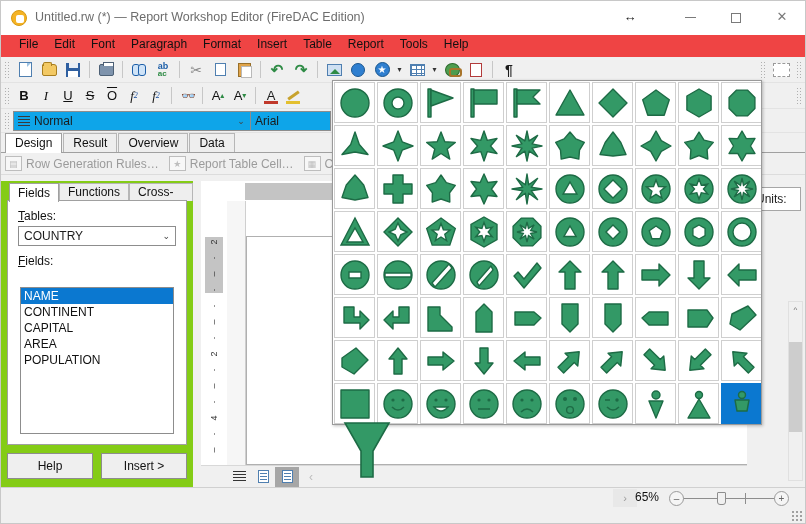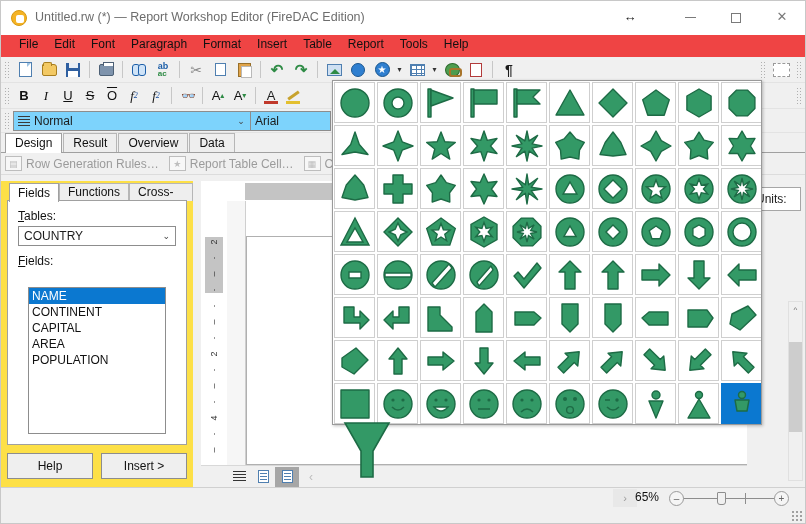--- a/index.html
+++ b/index.html
@@ -99,21 +99,21 @@
   .fbtn sub,.fbtn sup{font-size:8px;color:#1b4f9c}
   .f-colA{position:relative;width:22px;height:22px;display:flex;align-items:center;justify-content:center;font-size:13px}
   .f-colA::after{content:"";position:absolute;left:4px;bottom:3px;width:14px;height:3px;background:#c0392b}
   .f-hl{position:relative;width:22px;height:22px;display:flex;align-items:center;justify-content:center}
   .f-hl .pen{width:13px;height:3px;background:#c8a32e;transform:rotate(-35deg)}
   .f-hl::after{content:"";position:absolute;left:4px;bottom:3px;width:14px;height:3px;background:#e3c030}
   .glasses{font-size:12px;letter-spacing:-3px}
 
   
   .row3 { height:24px; background:#f0f0f0; display:flex; align-items:center; border-bottom:1px solid #e3e3e3;}
-  .combo{height:20px;border:1px solid #8d8d8d;background:#7dd3fc;display:flex;align-items:center;
+  .combo{height:20px;border:1px solid #8d8d8d;background:#0ea5e9;display:flex;align-items:center;
          padding:0 2px 0 4px;font-size:12px;position:relative;}
   .combo .cv{flex:1;white-space:nowrap;overflow:hidden}
   .combo .cd{width:14px;text-align:center;color:#444;font-size:9px}
   .stylemark{width:12px;height:10px;margin-right:4px;
      background-image:linear-gradient(#3a3a3a 1.5px,transparent 1.5px);background-size:12px 3px}
 
   
   .tabstrip{height:20px;background:#f0f0f0;display:flex;align-items:flex-end;padding-left:4px;
             border-bottom:1px solid #a0a0a0;position:relative}
   .tab{height:19px;padding:0 9px;line-height:18px;font-size:12px;background:#eeeeee;
@@ -122,30 +122,30 @@
 
   
   .cmdbar{height:22px;background:#f0f0f0;display:flex;align-items:center;padding-left:4px;
           border-bottom:1px solid #dcdcdc;color:#9b9b9b;font-size:12px;overflow:hidden;white-space:nowrap}
   .cmd{display:flex;align-items:center;margin-right:10px}
   .cmd .ci{width:17px;height:15px;margin-right:4px;border:1px solid #bdbdbd;background:#f7f7f7;
            display:flex;align-items:center;justify-content:center;font-size:9px;color:#bdbdbd}
 
   
   .body{position:absolute;left:0;right:0;top:180px;bottom:36px;}
-  .leftpane{position:absolute;left:0;top:0;width:192px;bottom:0;background:#fde047;}
+  .leftpane{position:absolute;left:0;top:0;width:192px;bottom:0;background:#84cc16;}
   .subtabs{height:20px;display:flex;align-items:flex-end;padding-left:8px;}
   .stab{height:18px;padding:0 8px;line-height:17px;font-size:12px;background:#eeeeee;
         border:1px solid #b6b6b6;border-bottom:none;color:#111}
   .stab.active{background:#ffffff;height:19px;line-height:18px;position:relative;top:1px;z-index:2;border-color:#a0a0a0}
   .panel{position:absolute;left:6px;right:6px;top:19px;bottom:42px;border:1px solid #a0a0a0;background:#fff;}
   .lbl{font-size:12px;margin:8px 0 3px 10px;color:#111}
   .lbl u{text-decoration:underline}
   .tablecombo{margin:0 10px;height:20px;border:1px solid #8d8d8d;background:#fff;display:flex;align-items:center;padding:0 2px 0 5px;font-size:12px}
-  .fieldlist{margin:0 10px;position:absolute;left:10px;right:10px;top:86px;bottom:10px;border:1px solid #8d8d8d;background:#fff;overflow:hidden}
+  .fieldlist{margin:0 2px;position:absolute;left:10px;right:10px;top:86px;bottom:10px;border:1px solid #8d8d8d;background:#fff;overflow:hidden}
   .fitem{font-size:12px;padding:1px 3px;color:#111}
   .fitem.sel{background:#0b78d0;color:#fff}
   .btnrow{position:absolute;left:6px;right:6px;bottom:8px;height:26px;display:flex;gap:8px}
   .pbtn{flex:1;border:1px solid #8d8d8d;background:#efefef;font-size:12px;display:flex;
         align-items:center;justify-content:center;color:#111}
 
   
   .docpane{position:absolute;left:200px;right:58px;top:0;bottom:0;background:#ffffff;}
   .vrule{position:absolute;left:0;top:0;width:26px;bottom:22px;background:#ffffff;
          font-size:9px;color:#333;}

